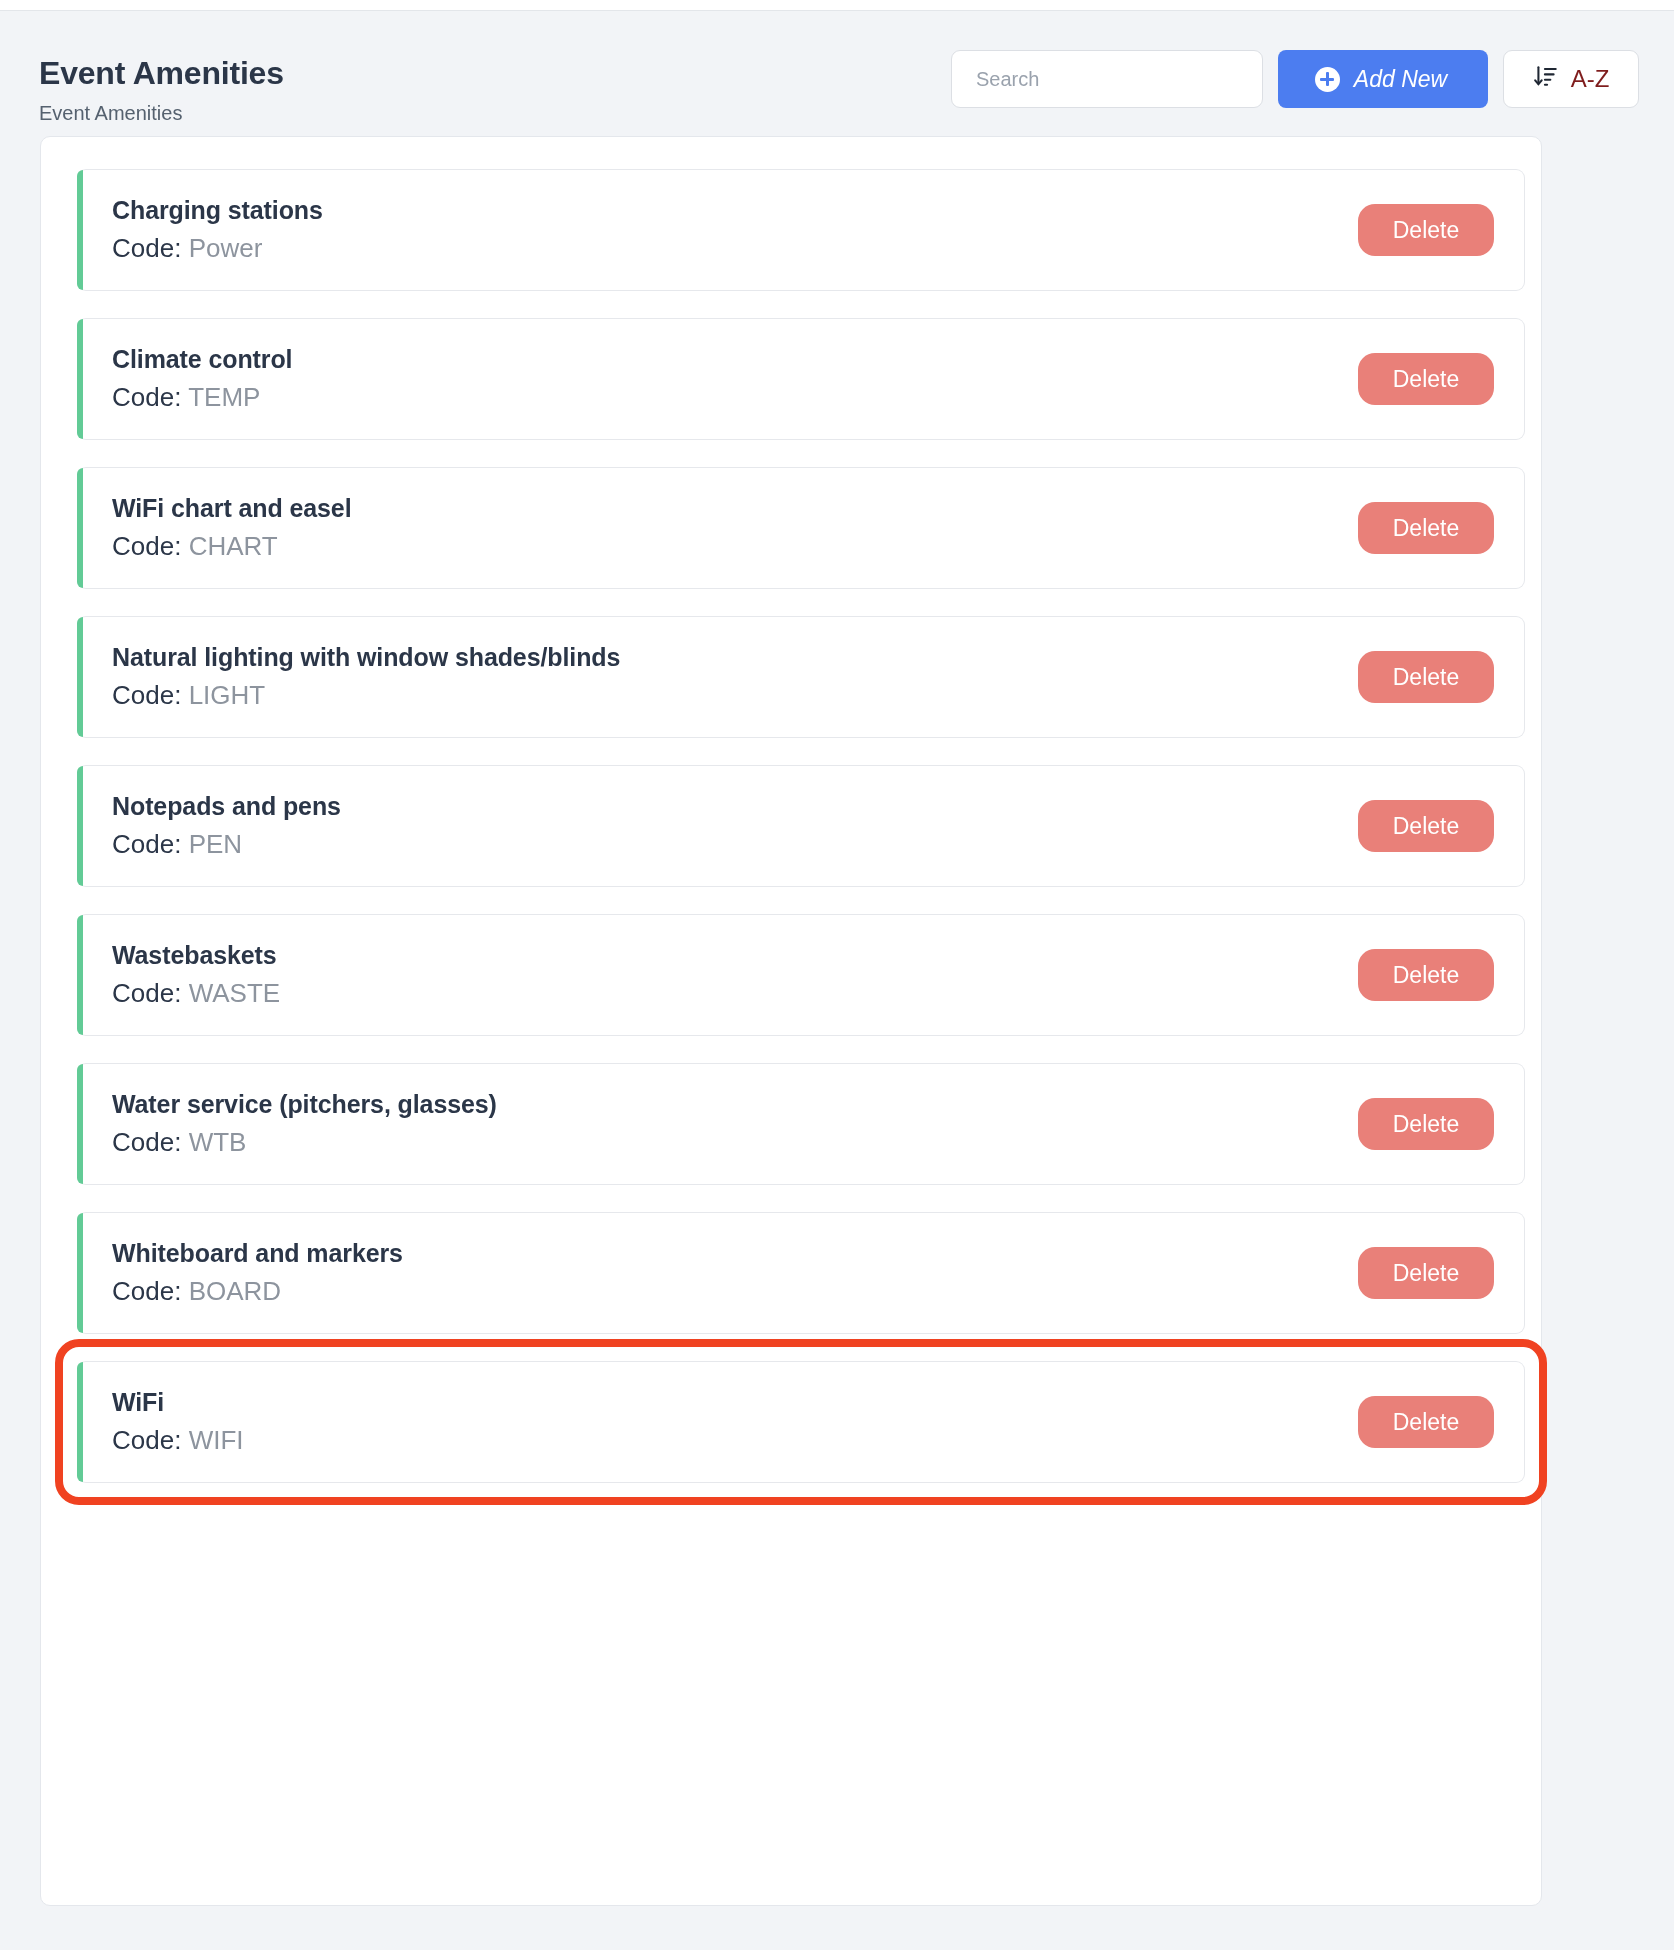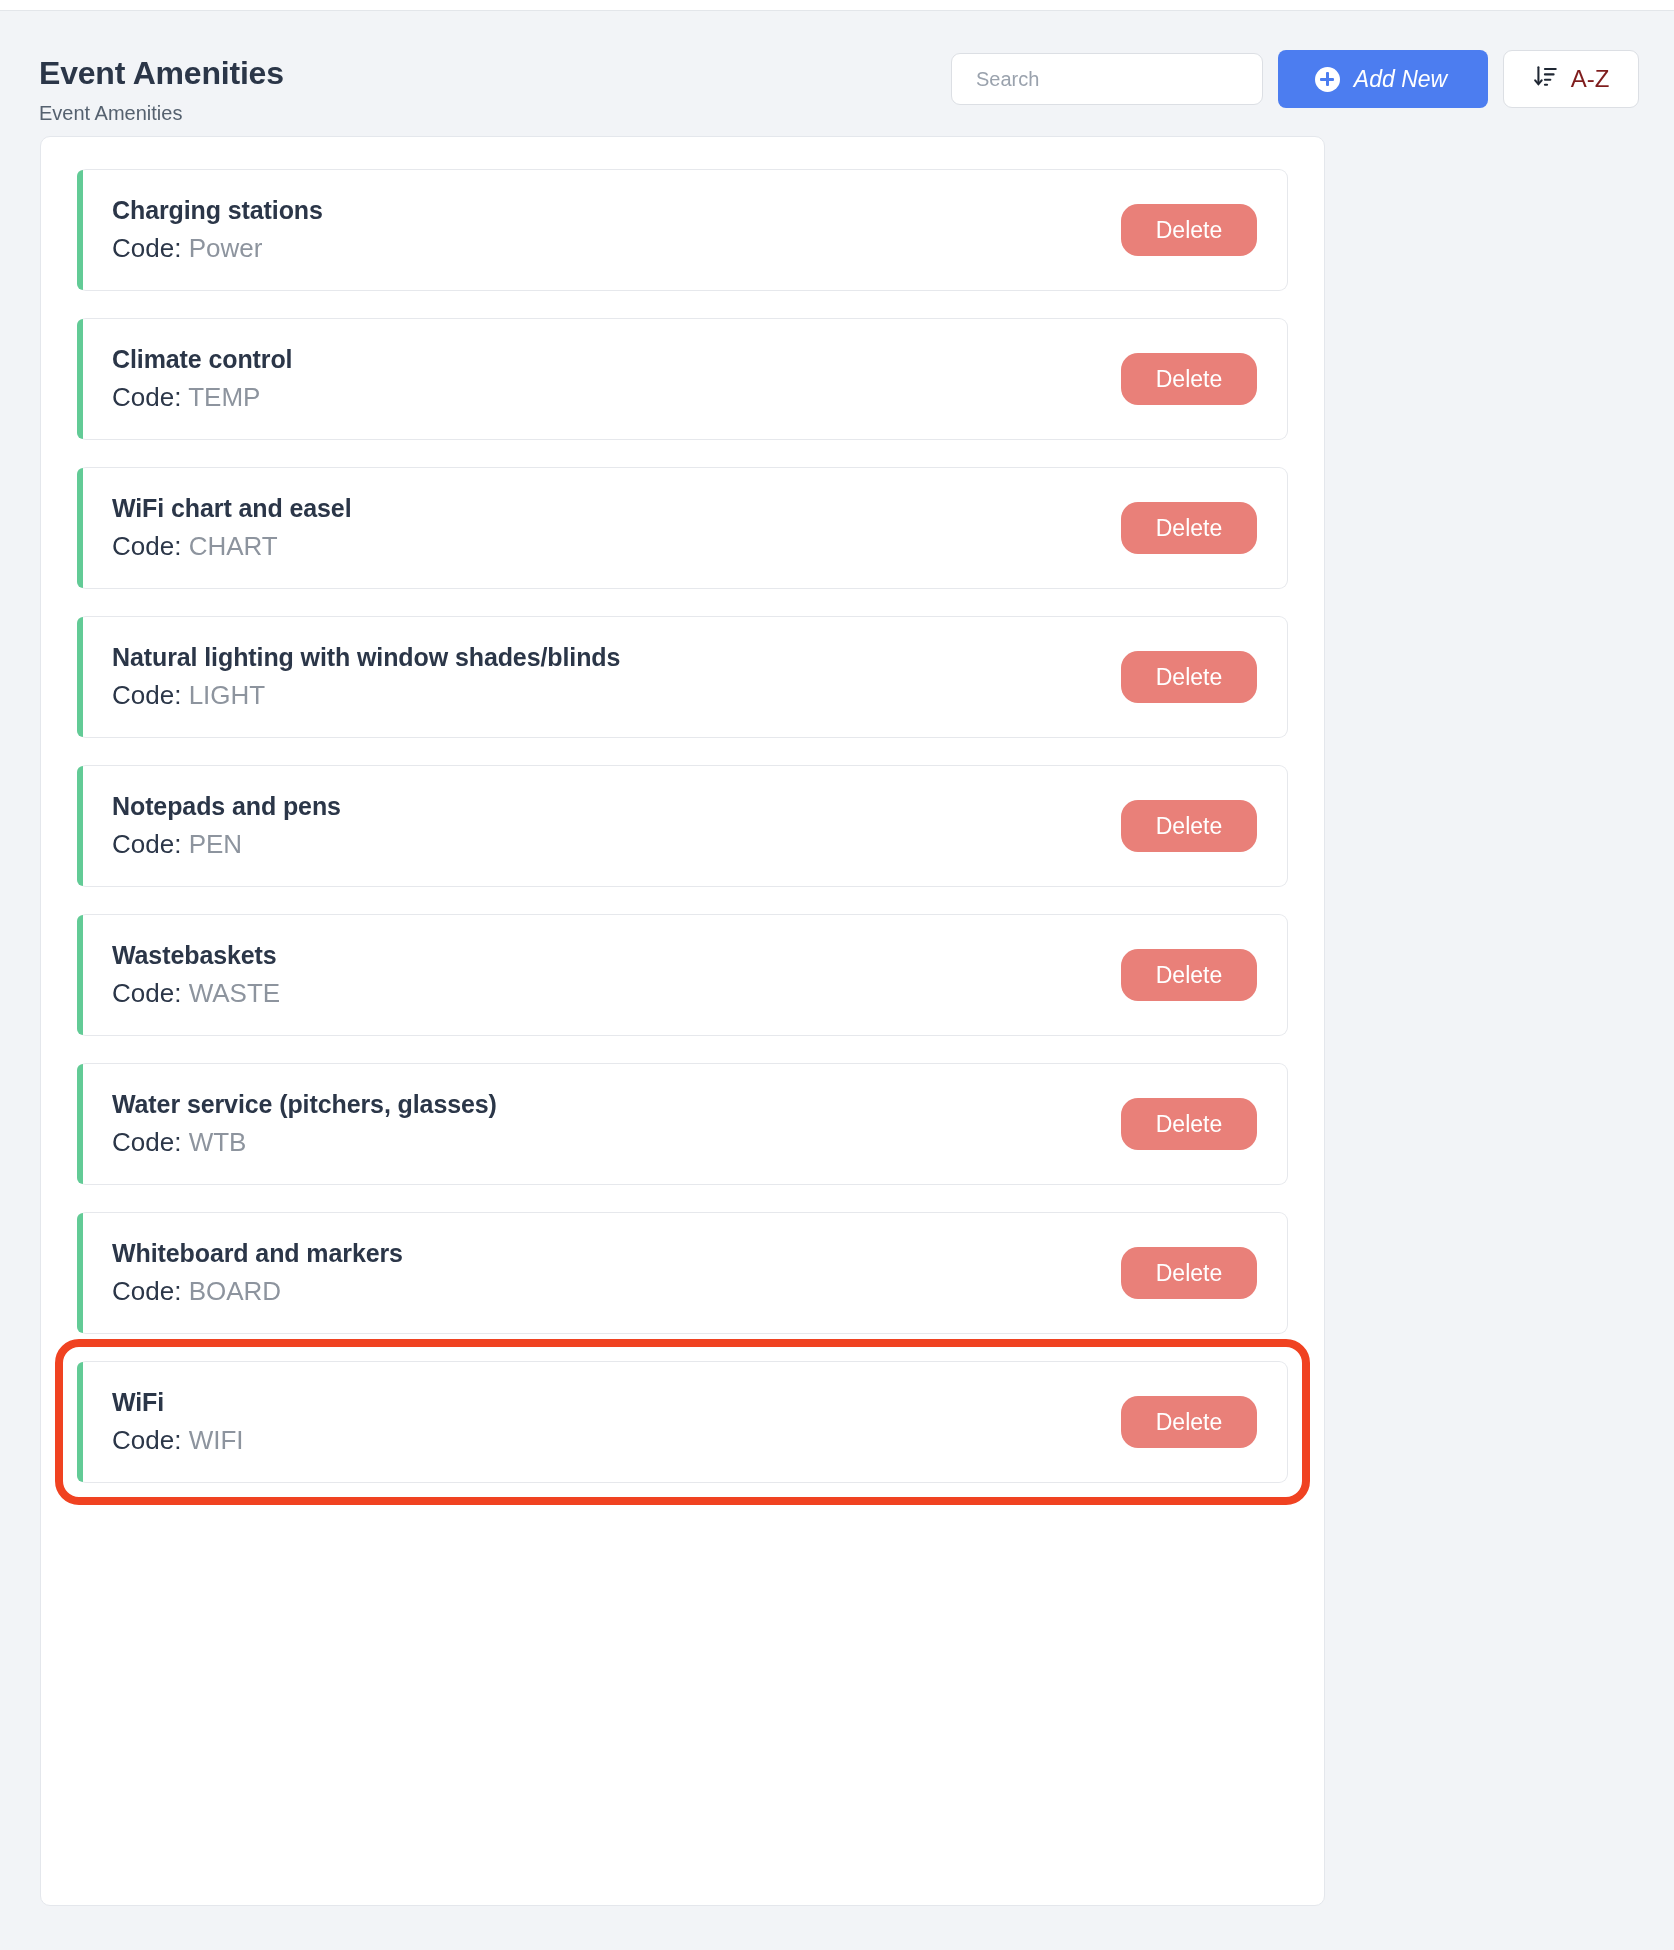--- a/index.html
+++ b/index.html
@@ -60,21 +60,21 @@
 
   .header-actions {
     display: flex;
     align-items: center;
     gap: 15px;
     padding-top: 38px;
   }
 
   .search-box {
     width: 312px;
-    height: 52px;
+    height: 58px;
     border: 1.5px solid #dcdfe4;
     border-radius: 9px;
     background: #ffffff;
     font-family: "Liberation Sans", sans-serif;
     font-size: 20px;
     color: #2b3648;
     padding: 0 24px;
     outline: none;
   }
   .search-box::placeholder { color: #9aa2ad; }
@@ -131,26 +131,26 @@
     cursor: pointer;
   }
 
   .sort-icon { width: 26px; height: 26px; flex: 0 0 auto; }
 
   
   .panel {
     position: absolute;
     top: 136px;
     left: 40px;
-    width: 1285px;
+    width: 1502px;
     min-height: 1770px;
     background: #ffffff;
     border: 1px solid #e4e7ec;
     border-radius: 10px;
-    padding: 32px 36px 34px 36px;
+    padding: 32px 16px 34px 36px;
   }
 
   .card-list { display: flex; flex-direction: column; gap: 27px; }
 
   .amenity-card {
     position: relative;
     min-height: 122px;
     background: #ffffff;
     border: 1px solid #e6e8ec;
     border-left: none;

